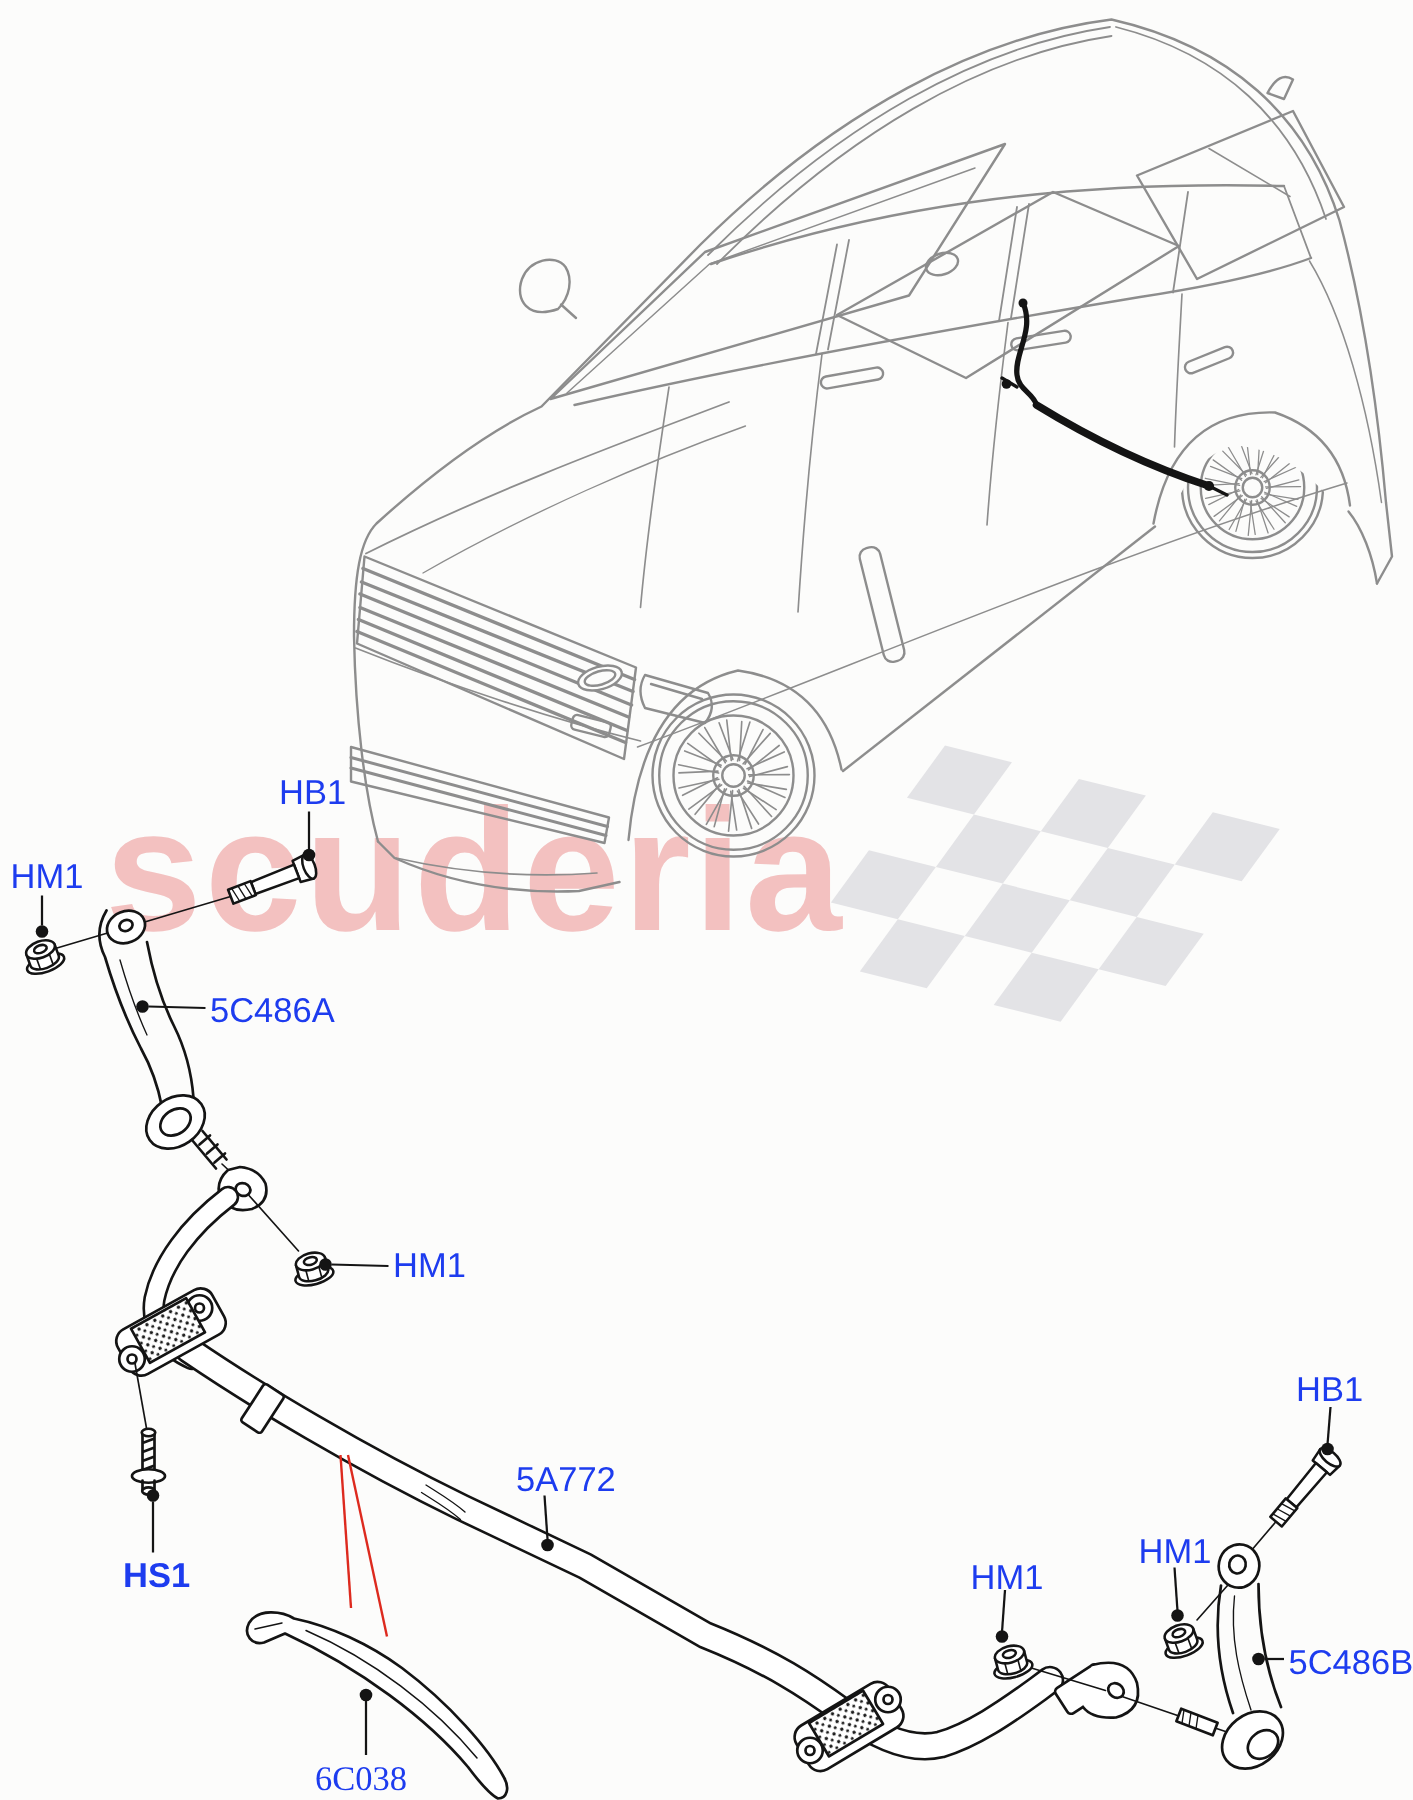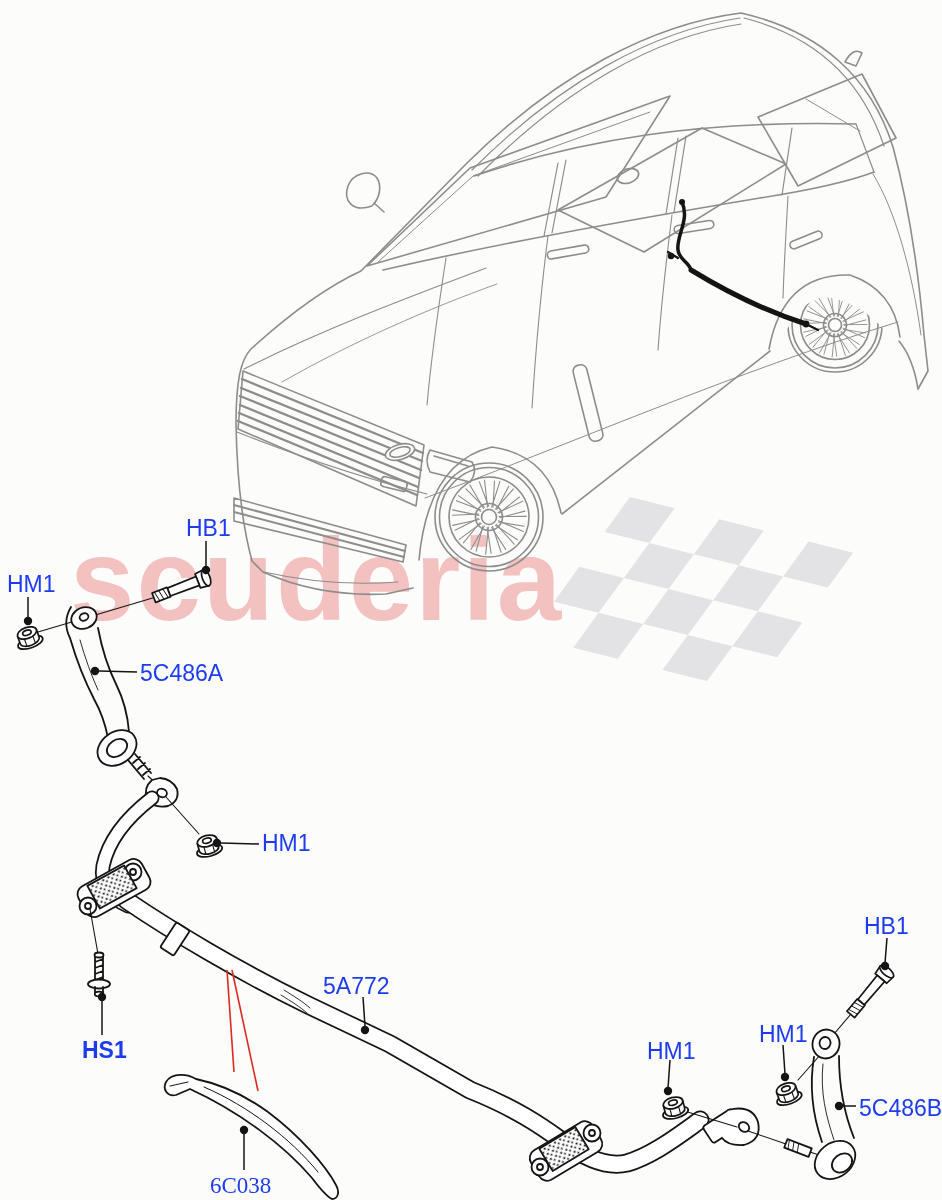--- a/index.html
+++ b/index.html
@@ -318,19 +318,19 @@
       <path d="M 227,970 L 234,1072"></path>
       <path d="M 232,970 L 258,1091"></path>
     </g>
   </svg>
 
   <span class="lbl" style="left:186px;top:517px;">HB1</span>
   <span class="lbl" style="left:7px;top:573px;">HM1</span>
   <span class="lbl" style="left:140px;top:662px;">5C486A</span>
   <span class="lbl" style="left:262px;top:832px;">HM1</span>
   <span class="lbl" style="left:82px;top:1039px;font-weight:bold;">HS1</span>
-  <span class="lbl" style="left:323px;top:975px;">5A772</span>
+  <span class="lbl" style="left:344px;top:975px;">5A772</span>
   <span class="lbl" style="left:210px;top:1174px;font-family:Liberation Serif, serif;">6C038</span>
   <span class="lbl" style="left:647px;top:1040px;">HM1</span>
   <span class="lbl" style="left:759px;top:1023px;">HM1</span>
   <span class="lbl" style="left:864px;top:915px;">HB1</span>
   <span class="lbl" style="left:859px;top:1097px;">5C486B</span>
 </div>
 
 </body></html>

